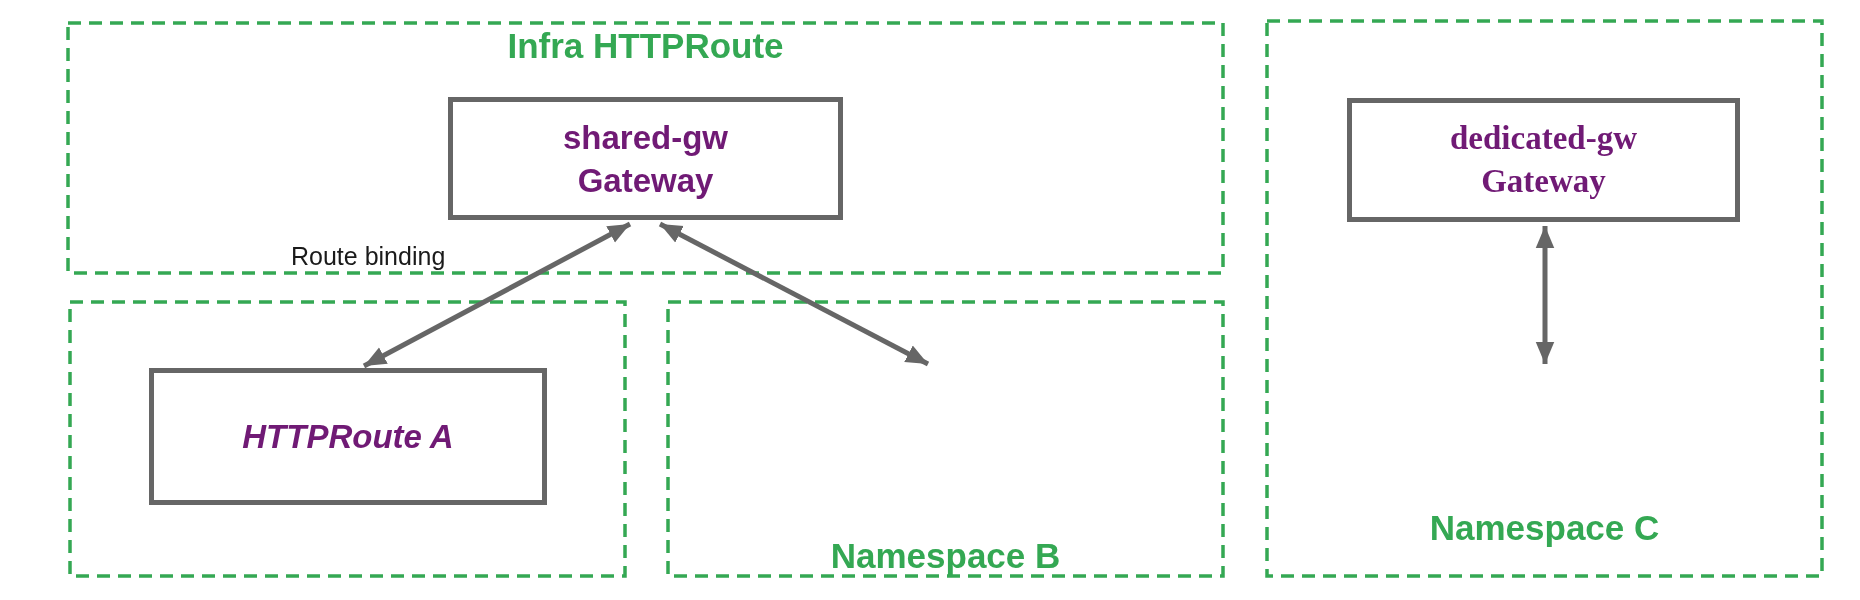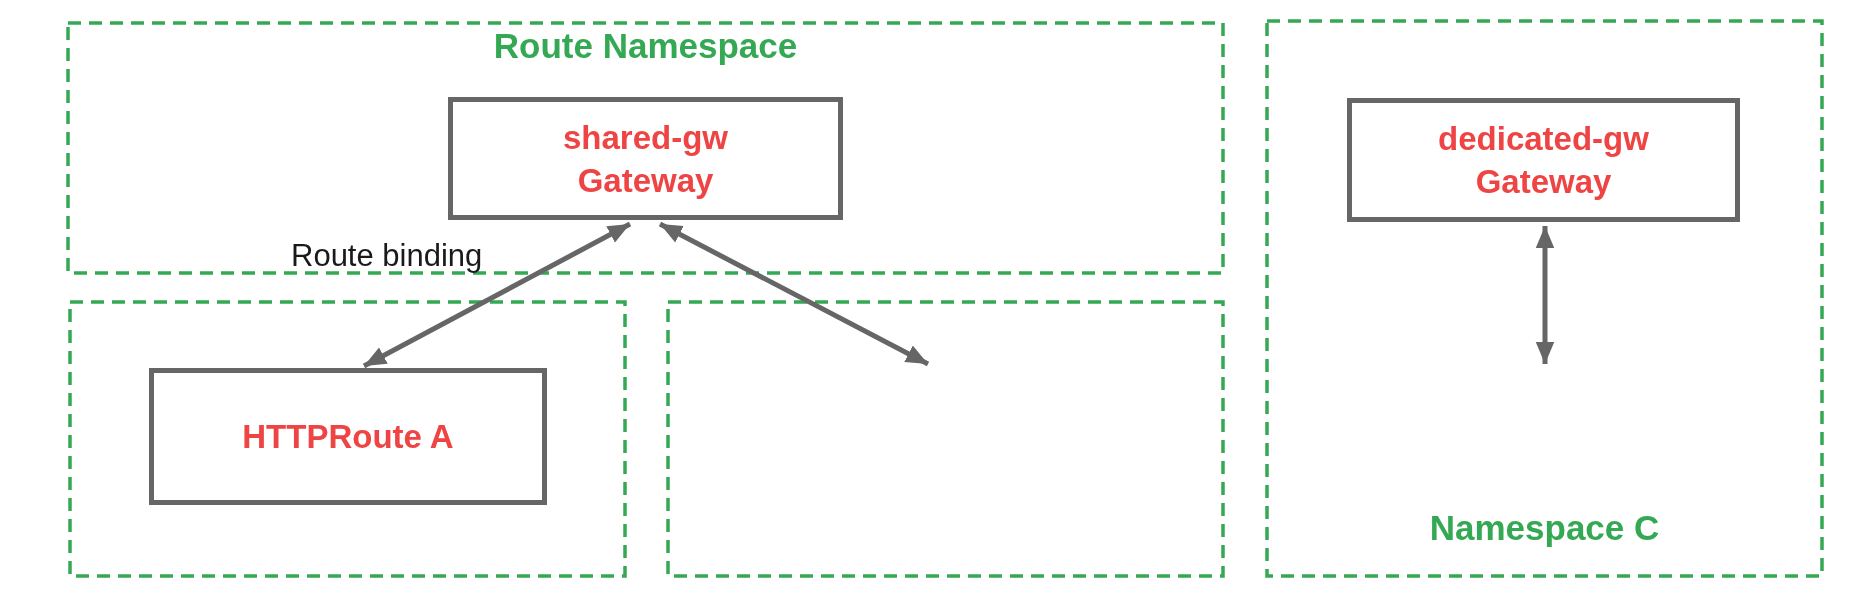--- a/index.html
+++ b/index.html
@@ -35,27 +35,27 @@
     position: absolute;
     box-sizing: border-box;
     border: 5px solid var(--gray, #666666);
     background: #ffffff;
     display: flex;
     flex-direction: column;
     align-items: center;
     justify-content: center;
     font-size: 33px;
     font-weight: bold;
-    color: #ef4444;
+    color: #701a75;
     line-height: 43px;
     text-align: right;
   }
   .annotation {
     position: absolute;
-    font-size: 31px;
+    font-size: 25px;
     font-weight: normal;
     color: var(--text_dark, #1a1a1a);
     line-height: 34px;
     white-space: nowrap;
   }
 </style>
 </head>
 <body>
 
 <div class="canvas">
@@ -70,33 +70,34 @@
     <rect class="ns-rect" x="68" y="23" width="1155" height="250"></rect>
     <rect class="ns-rect" x="70" y="302" width="555" height="274"></rect>
     <rect class="ns-rect" x="668" y="302" width="555" height="274"></rect>
     <rect class="ns-rect" x="1267" y="21" width="555" height="555"></rect>
 
     <line class="arrow" x1="630" y1="224" x2="364" y2="366" marker-start="url(#ah)" marker-end="url(#ah)"></line>
     <line class="arrow" x1="660" y1="224" x2="928" y2="364" marker-start="url(#ah)" marker-end="url(#ah)"></line>
     <line class="arrow" x1="1545" y1="226" x2="1545" y2="364" marker-start="url(#ah)" marker-end="url(#ah)"></line>
   </svg>
 
-  <div class="ns-label" style="left:68px; top:26px; width:1155px;">Route Namespace</div>
+  <div class="ns-label" style="left:68px; top:26px; width:1155px;">Infra HTTPRoute</div>
 
   <div class="node" style="left:448px; top:97px; width:395px; height:123px;">
     <div>shared-gw</div>
     <div>Gateway</div>
   </div>
 
   <div class="annotation" style="left:291px; top:239px;">Route binding</div>
 
-  <div class="node" style="left:149px; top:368px; width:398px; height:137px;">
+  <div class="node" style="left:149px; top:368px; width:398px; height:137px;font-style:italic;">
     <div>HTTPRoute A</div>
   </div>
 
+  <div class="ns-label" style="left:668px; top:536px; width:555px;">Namespace B</div>
 
-  <div class="node" style="left:1347px; top:98px; width:393px; height:124px;">
+  <div class="node" style="left:1347px; top:98px; width:393px; height:124px;font-family:Liberation Serif, serif;">
     <div>dedicated-gw</div>
     <div>Gateway</div>
   </div>
   <div class="ns-label" style="left:1267px; top:508px; width:555px;">Namespace C</div>
 
 </div>
 
 </body></html>

